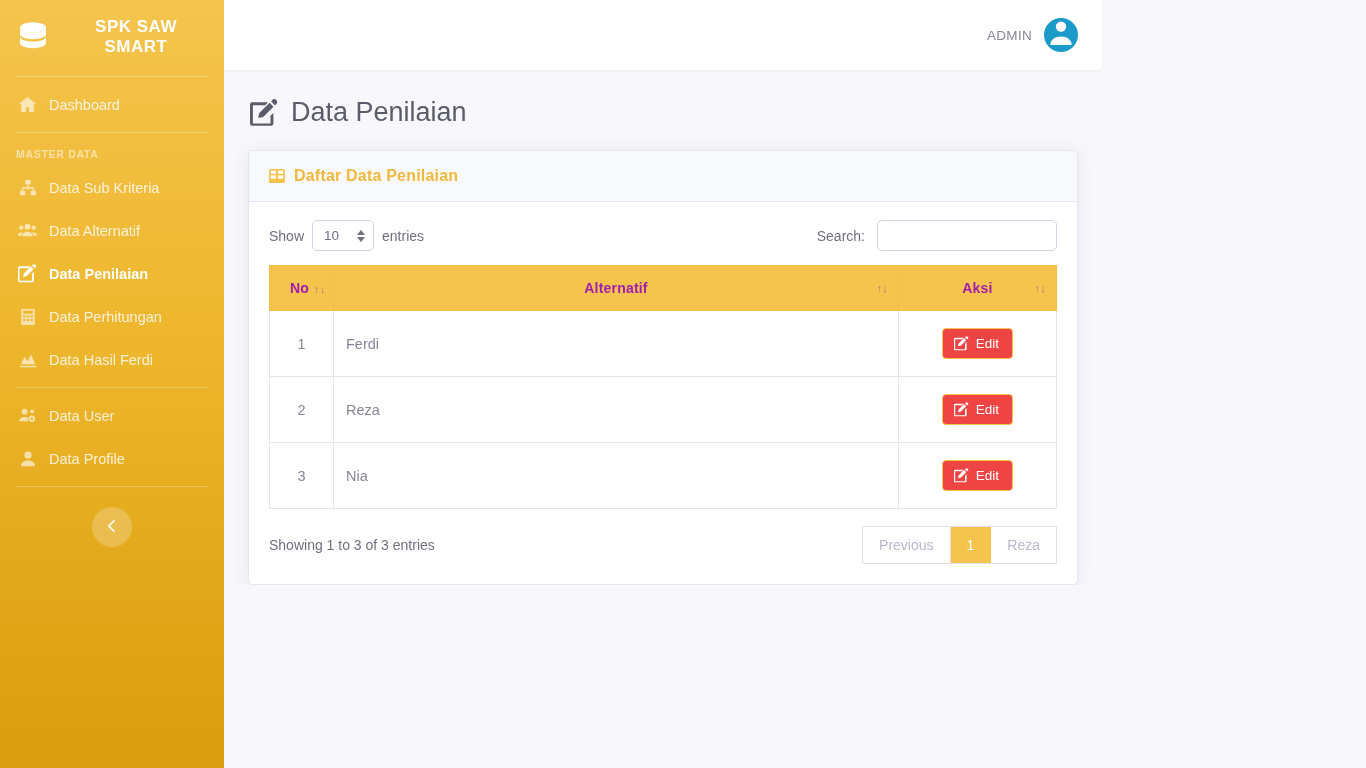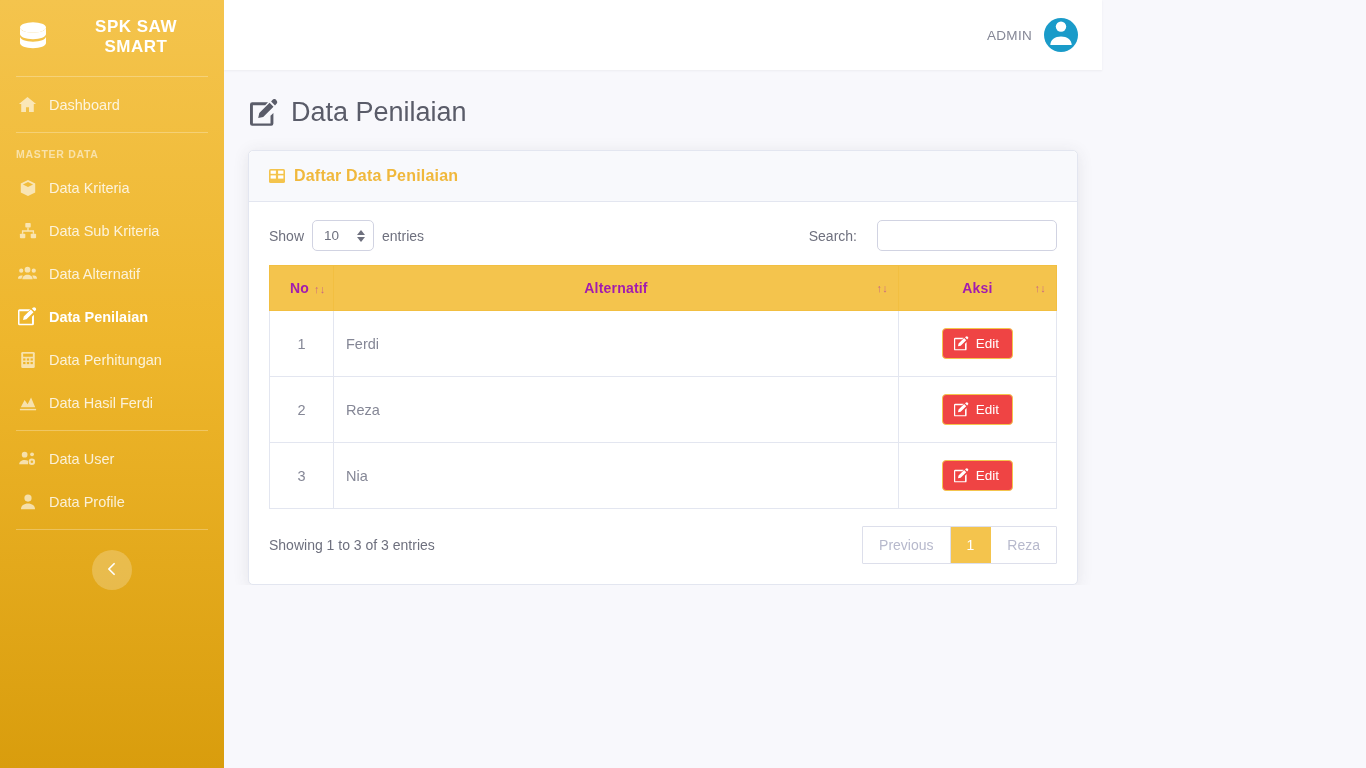--- a/index.html
+++ b/index.html
@@ -117,21 +117,21 @@
     position: absolute; right: 8px; top: 50%; transform: translateY(-50%);
     display: flex; flex-direction: column; gap: 2px; line-height: 0;
   }
   .dt-select .steppers i {
     display: block; width: 0; height: 0; border-left: 4px solid transparent;
     border-right: 4px solid transparent;
   }
   .dt-select .steppers i.up { border-bottom: 5px solid #6e707e; }
   .dt-select .steppers i.dn { border-top: 5px solid #6e707e; }
 
-  .dt-search { display: flex; align-items: center; gap: 20px; font-size: 14px; color: #6e707e; }
+  .dt-search { display: flex; align-items: center; gap: 12px; font-size: 14px; color: #6e707e; }
   .dt-search input {
     width: 180px; height: 31px;
     border: 1px solid #d1d3e2; border-radius: 5px;
     padding: 0 10px; font-size: 13.5px; color: #6e707e;
     font-family: "Liberation Sans", sans-serif;
     outline: none; background: #fff;
   }
 
   table.dt { width: 100%; border-collapse: collapse; table-layout: fixed; }
   table.dt thead th {
@@ -199,28 +199,20 @@
             <path d="M10 2 1 9.5h2.4V18h5V13h3.2v5h5V9.5H19z" fill="#fff"></path>
           </svg>
       </span>
       <span>Dashboard</span>
     </div>
 
     <div class="divider"></div>
 
     <div class="nav-heading">MASTER DATA</div>
 
-    <div class="nav-item">
-      <span class="nav-ico">
-        <svg viewBox="0 0 20 20" width="18" height="18">
-            <path d="M10 1 2 5v10l8 4 8-4V5zM10 3.2 15.6 6 10 8.8 4.4 6z" fill="#fff"></path>
-          </svg>
-      </span>
-      <span>Data Kriteria</span>
-    </div>
 
     <div class="nav-item">
       <span class="nav-ico">
         <svg viewBox="0 0 20 20" width="18" height="18">
             <rect x="7" y="1" width="6" height="5" rx="1" fill="#fff"></rect>
             <rect x="1" y="13" width="6" height="5" rx="1" fill="#fff"></rect>
             <rect x="13" y="13" width="6" height="5" rx="1" fill="#fff"></rect>
             <path d="M10 6v4M4 13v-3h12v3" stroke="#fff" stroke-width="1.5" fill="none"></path>
           </svg>
       </span>

